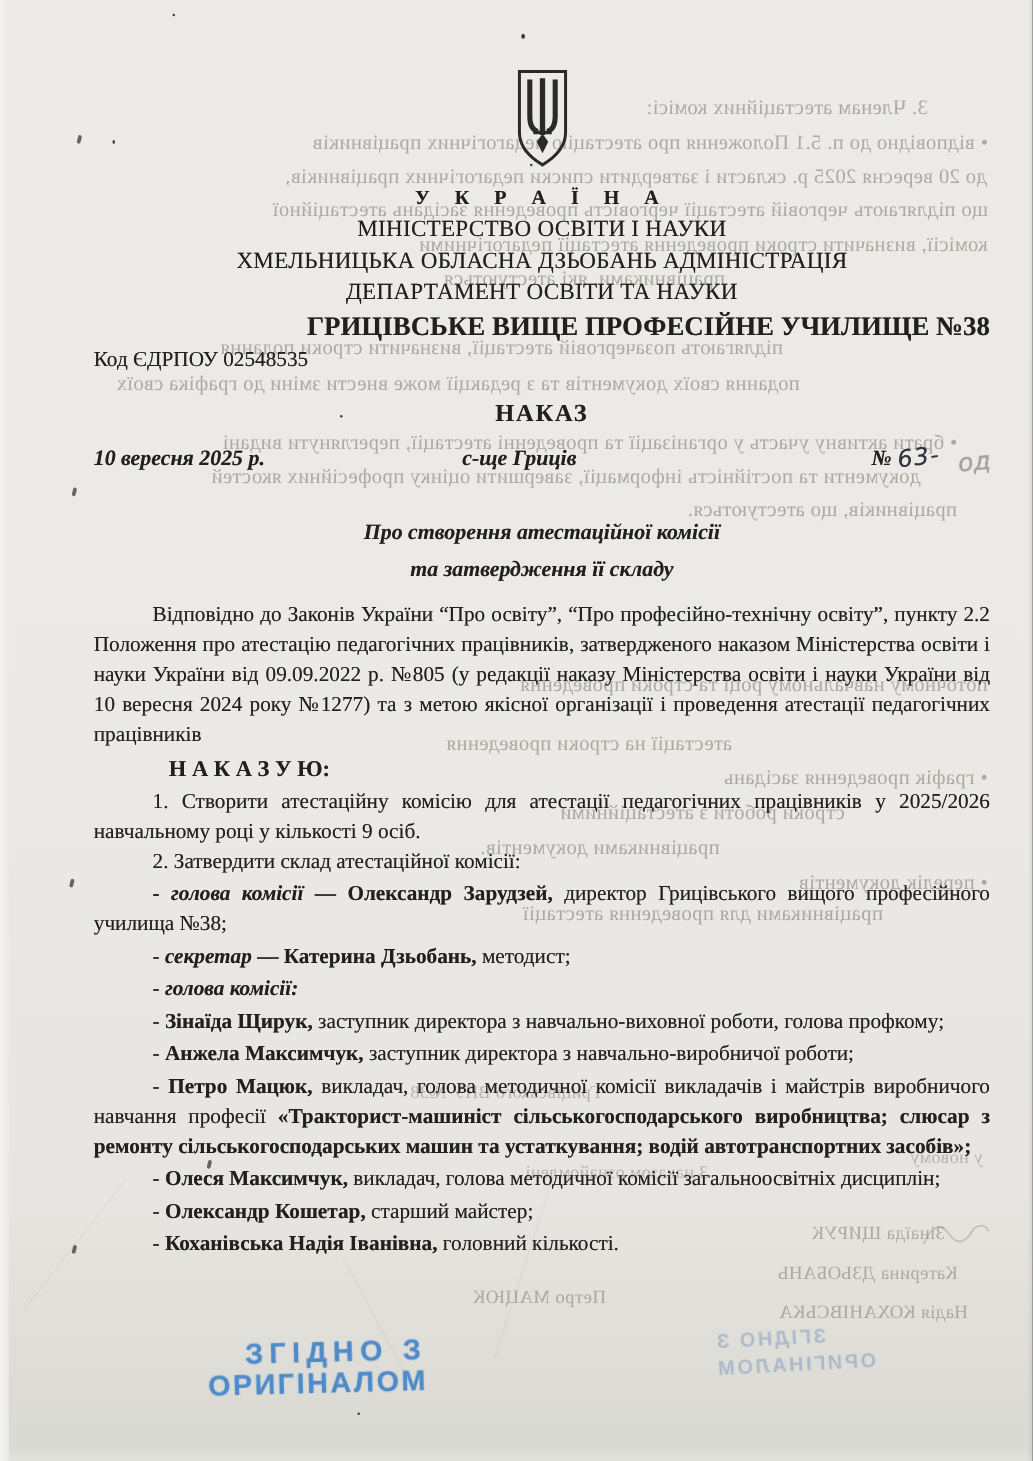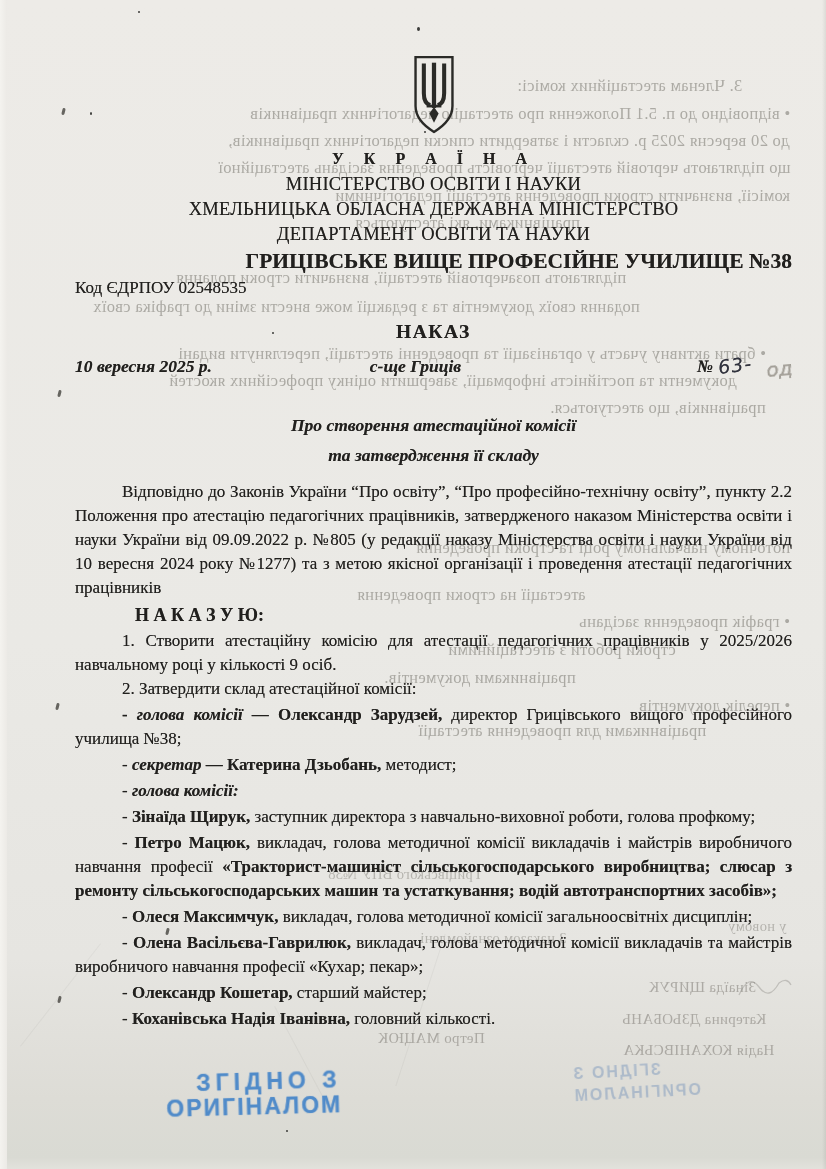--- a/index.html
+++ b/index.html
@@ -118,21 +118,21 @@
         <path d="M15,10 V42 Q15,53 22,55" fill="none" stroke="#2a2a27" stroke-width="4.4"></path>
         <path d="M37,10 V42 Q37,53 30,55" fill="none" stroke="#2a2a27" stroke-width="4.4"></path>
         <path d="M26,9 V58" fill="none" stroke="#2a2a27" stroke-width="4.6"></path>
         <path d="M18,56 H34" fill="none" stroke="#2a2a27" stroke-width="3"></path>
         <path d="M26,57 L31,64 L26,74 L21,64 Z" fill="#2a2a27"></path>
       </svg>
     </div>
 
     <div class="h-country">У К Р А Ї Н А</div>
     <div class="h-line">МІНІСТЕРСТВО ОСВІТИ І НАУКИ</div>
-    <div class="h-line">ХМЕЛЬНИЦЬКА ОБЛАСНА ДЕРЖАВНА МІНІСТЕРСТВО</div>
+    <div class="h-line">ХМЕЛЬНИЦЬКА ОБЛАСНА ДЗЬОБАНЬ АДМІНІСТРАЦІЯ</div>
     <div class="h-line">ДЕПАРТАМЕНТ ОСВІТИ  ТА  НАУКИ</div>
     <div class="h-school">ГРИЦІВСЬКЕ ВИЩЕ ПРОФЕСІЙНЕ УЧИЛИЩЕ №38</div>
     <div class="h-edrpou">Код ЄДРПОУ 02548535</div>
 
     <div class="doc-type">НАКАЗ</div>
 
     <div class="date-row">
       <span class="d-date">10 вересня 2025 р.</span>
       <span class="d-place">с-ще Гриців</span>
       <span class="d-num">
@@ -160,27 +160,27 @@
     <p class="para member">
       <span>- </span><span class="bi">секретар</span><span class="b"> — </span><span class="b">Катерина Дзьобань,</span><span> методист;</span>
     </p>
     <p class="para member">
       <span>- </span><span class="bi">голова комісії:</span>
     </p>
     <p class="para member">
       <span>- </span><span class="b">Зінаїда Щирук,</span><span> заступник директора з навчально-виховної роботи, голова профкому;</span>
     </p>
     <p class="para member">
+      <span>- </span><span class="b">Анжела Максимчук,</span><span> заступник директора з навчально-виробничої роботи;</span>
+    </p>
+    <p class="para member">
       <span>- </span><span class="b">Петро Мацюк,</span><span> викладач, голова методичної комісії викладачів і майстрів виробничого навчання професії </span><span class="b">«Тракторист-машиніст сільськогосподарського виробництва; слюсар з ремонту сільськогосподарських машин та устаткування; водій автотранспортних засобів»;</span>
     </p>
     <p class="para member">
       <span>- </span><span class="b">Олеся Максимчук,</span><span> викладач, голова методичної комісії загальноосвітніх дисциплін;</span>
-    </p>
-    <p class="para member">
-      <span>- </span><span class="b">Олена Васільєва-Гаврилюк,</span><span> викладач, голова методичної комісії викладачів та майстрів виробничого навчання професії «Кухар; пекар»;</span>
     </p>
     <p class="para member">
       <span>- </span><span class="b">Олександр Кошетар,</span><span> старший майстер;</span>
     </p>
     <p class="para member">
       <span>- </span><span class="b">Коханівська Надія Іванівна,</span><span> головний кількості.</span>
     </p>
   </div>
 
   <div class="stamp">

